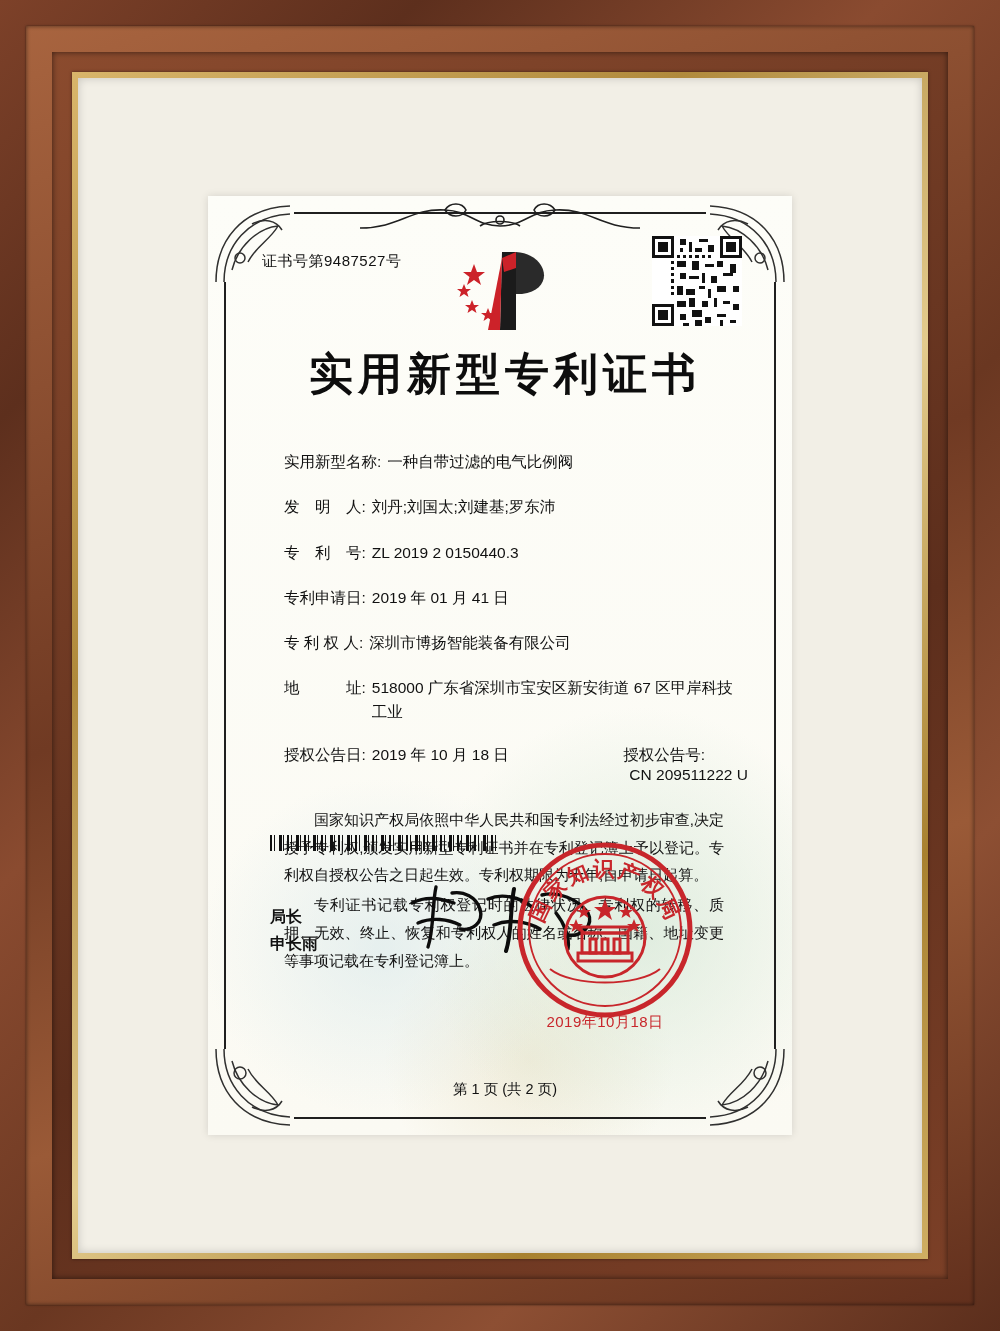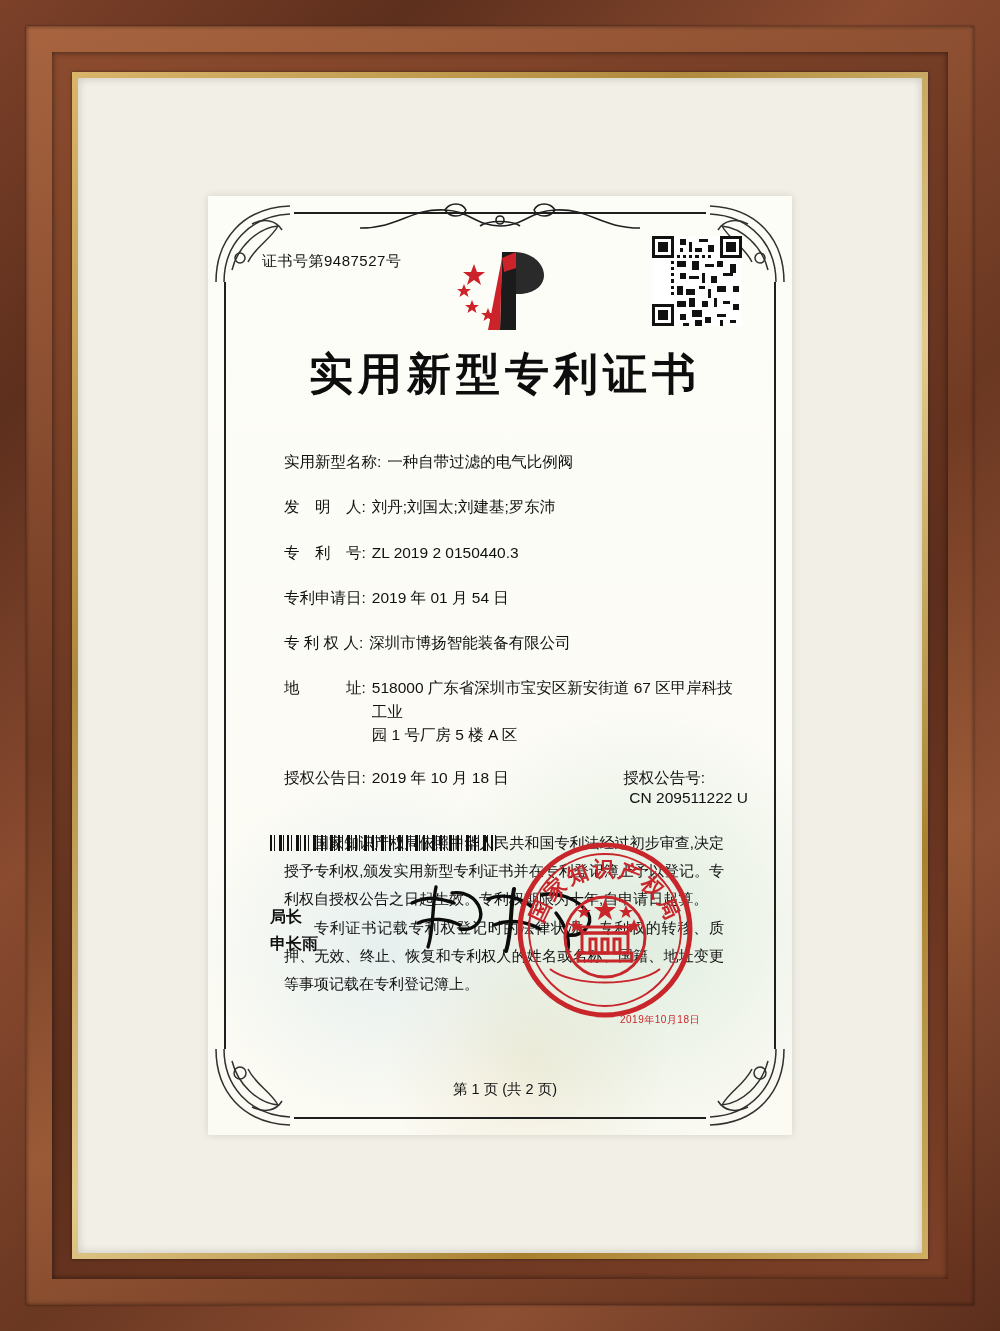--- a/index.html
+++ b/index.html
@@ -205,23 +205,23 @@
   .seal {
     position: absolute;
     right: 54px; top: 6px;
     width: 178px; height: 178px;
   }
   .seal svg { width: 100%; height: 100%; display: block; }
   .seal-date {
     position: absolute;
     right: 48px; top: 178px;
     width: 190px;
-    text-align: right;
+    text-align: center;
     color: #c8262b;
-    font-size: 10px;
+    font-size: 15px;
     letter-spacing: .5px;
   }
 
   .page-no {
     position: absolute;
     left: 0; right: 0; bottom: 6px;
     text-align: center;
     font-size: 14.5px;
     color: #111;
   }
@@ -399,33 +399,32 @@
             <span class="field-value">刘丹;刘国太;刘建基;罗东沛</span>
           </div>
 
           <div class="field-row">
             <span class="field-label">专　利　号:</span>
             <span class="field-value">ZL 2019 2 0150440.3</span>
           </div>
 
           <div class="field-row">
             <span class="field-label">专利申请日:</span>
-            <span class="field-value">2019 年 01 月 54 日</span>
+            <span class="field-value">2019 年 01 月 41 日</span>
           </div>
 
           <div class="field-row">
             <span class="field-label">专 利 权 人:</span>
             <span class="field-value">深圳市博扬智能装备有限公司</span>
           </div>
 
           <div class="field-row">
             <span class="field-label">地　　　址:</span>
             <span class="field-value">
               <span>518000  广东省深圳市宝安区新安街道 67 区甲岸科技工业</span>
-              <span class="line2">园 1 号厂房 5 楼 A 区</span>
             </span>
           </div>
 
           <div class="pub-row">
             <span class="pub-left">
               <span class="field-label">授权公告日:</span>
               <span class="field-value">2019 年 10 月 18 日</span>
             </span>
             <span class="pub-right">
               <span class="field-label">授权公告号:</span>

